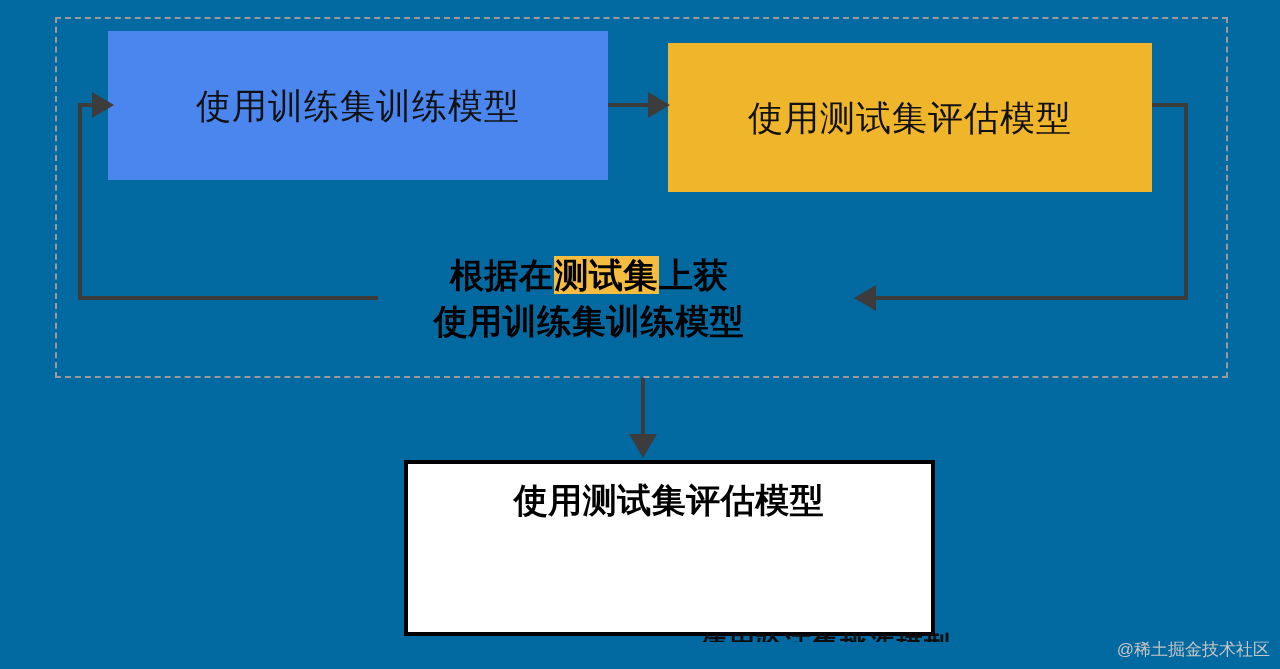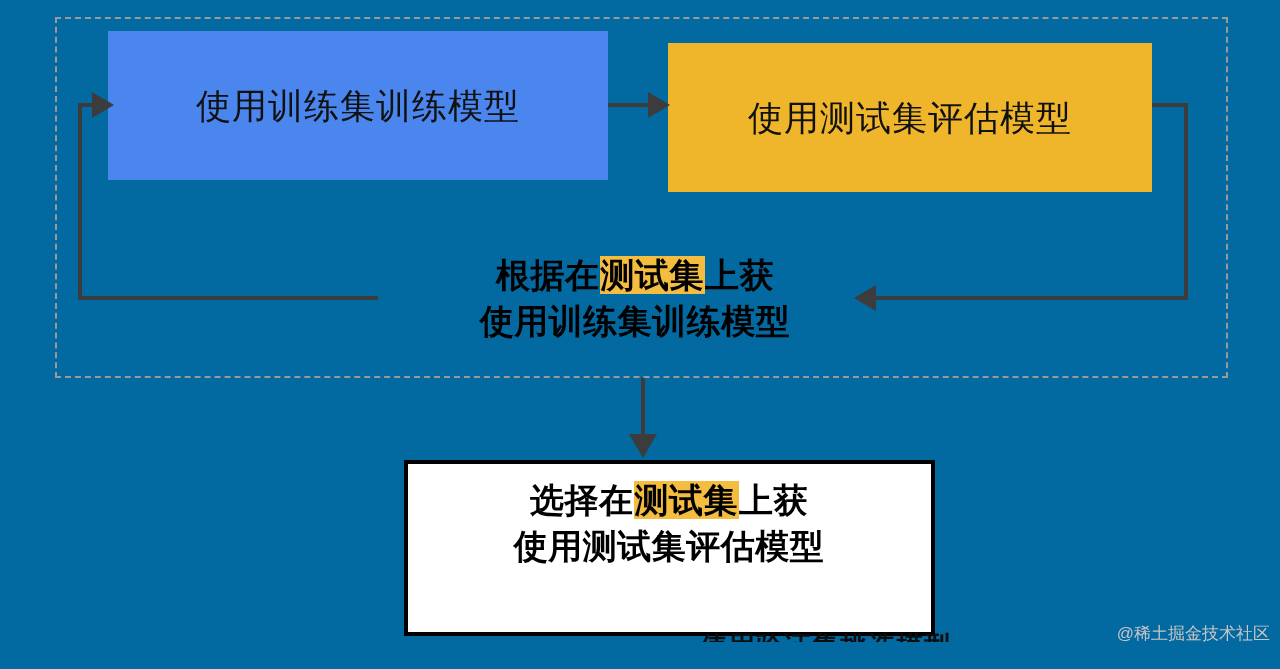--- a/index.html
+++ b/index.html
@@ -76,21 +76,21 @@
   .text-block {
     position: absolute;
     text-align: center;
     font-size: 34px;
     font-weight: bold;
     color: #000000;
     line-height: 1.36;
     letter-spacing: 0.5px;
   }
   #text-adjust {
-    left: 460px;
+    left: 414px;
     top: 252px;
     width: 350px;
   }
   #text-select {
     left: 444px;
     top: 477px;
     width: 450px;
   }
   .hl {
     background: #f5bd3f;
@@ -140,21 +140,21 @@
     font-weight: bold;
     color: #0d0d0d;
     white-space: nowrap;
     letter-spacing: 1px;
   }
 
   
   #watermark {
     position: absolute;
     right: 10px;
-    bottom: 24px;
+    bottom: 8px;
     font-size: 17px;
     color: #c6c6c6;
     white-space: nowrap;
   }
 </style>
 </head>
 <body>
 
 <div id="canvas">
 
@@ -185,21 +185,20 @@
   <div class="arrow-down" style="left:629px; top:434px;"></div>
 
   <div class="text-block" id="text-adjust">
     <div><span>根据在</span><span class="hl">测试集</span><span>上获</span></div>
     <div>使用训练集训练模型</div>
   </div>
 
   <div id="box-select"></div>
 
   <div class="text-block" id="text-select">
-    <div><span>选择在</span><span class="hl">测试集</span><span>上获</span></div>
     <div>使用测试集评估模型</div>
   </div>
 
   <div id="clipped-text">使用验证集挑选模型</div>
 
   <div id="watermark">@稀土掘金技术社区</div>
 
 </div>
 
 </body></html>

